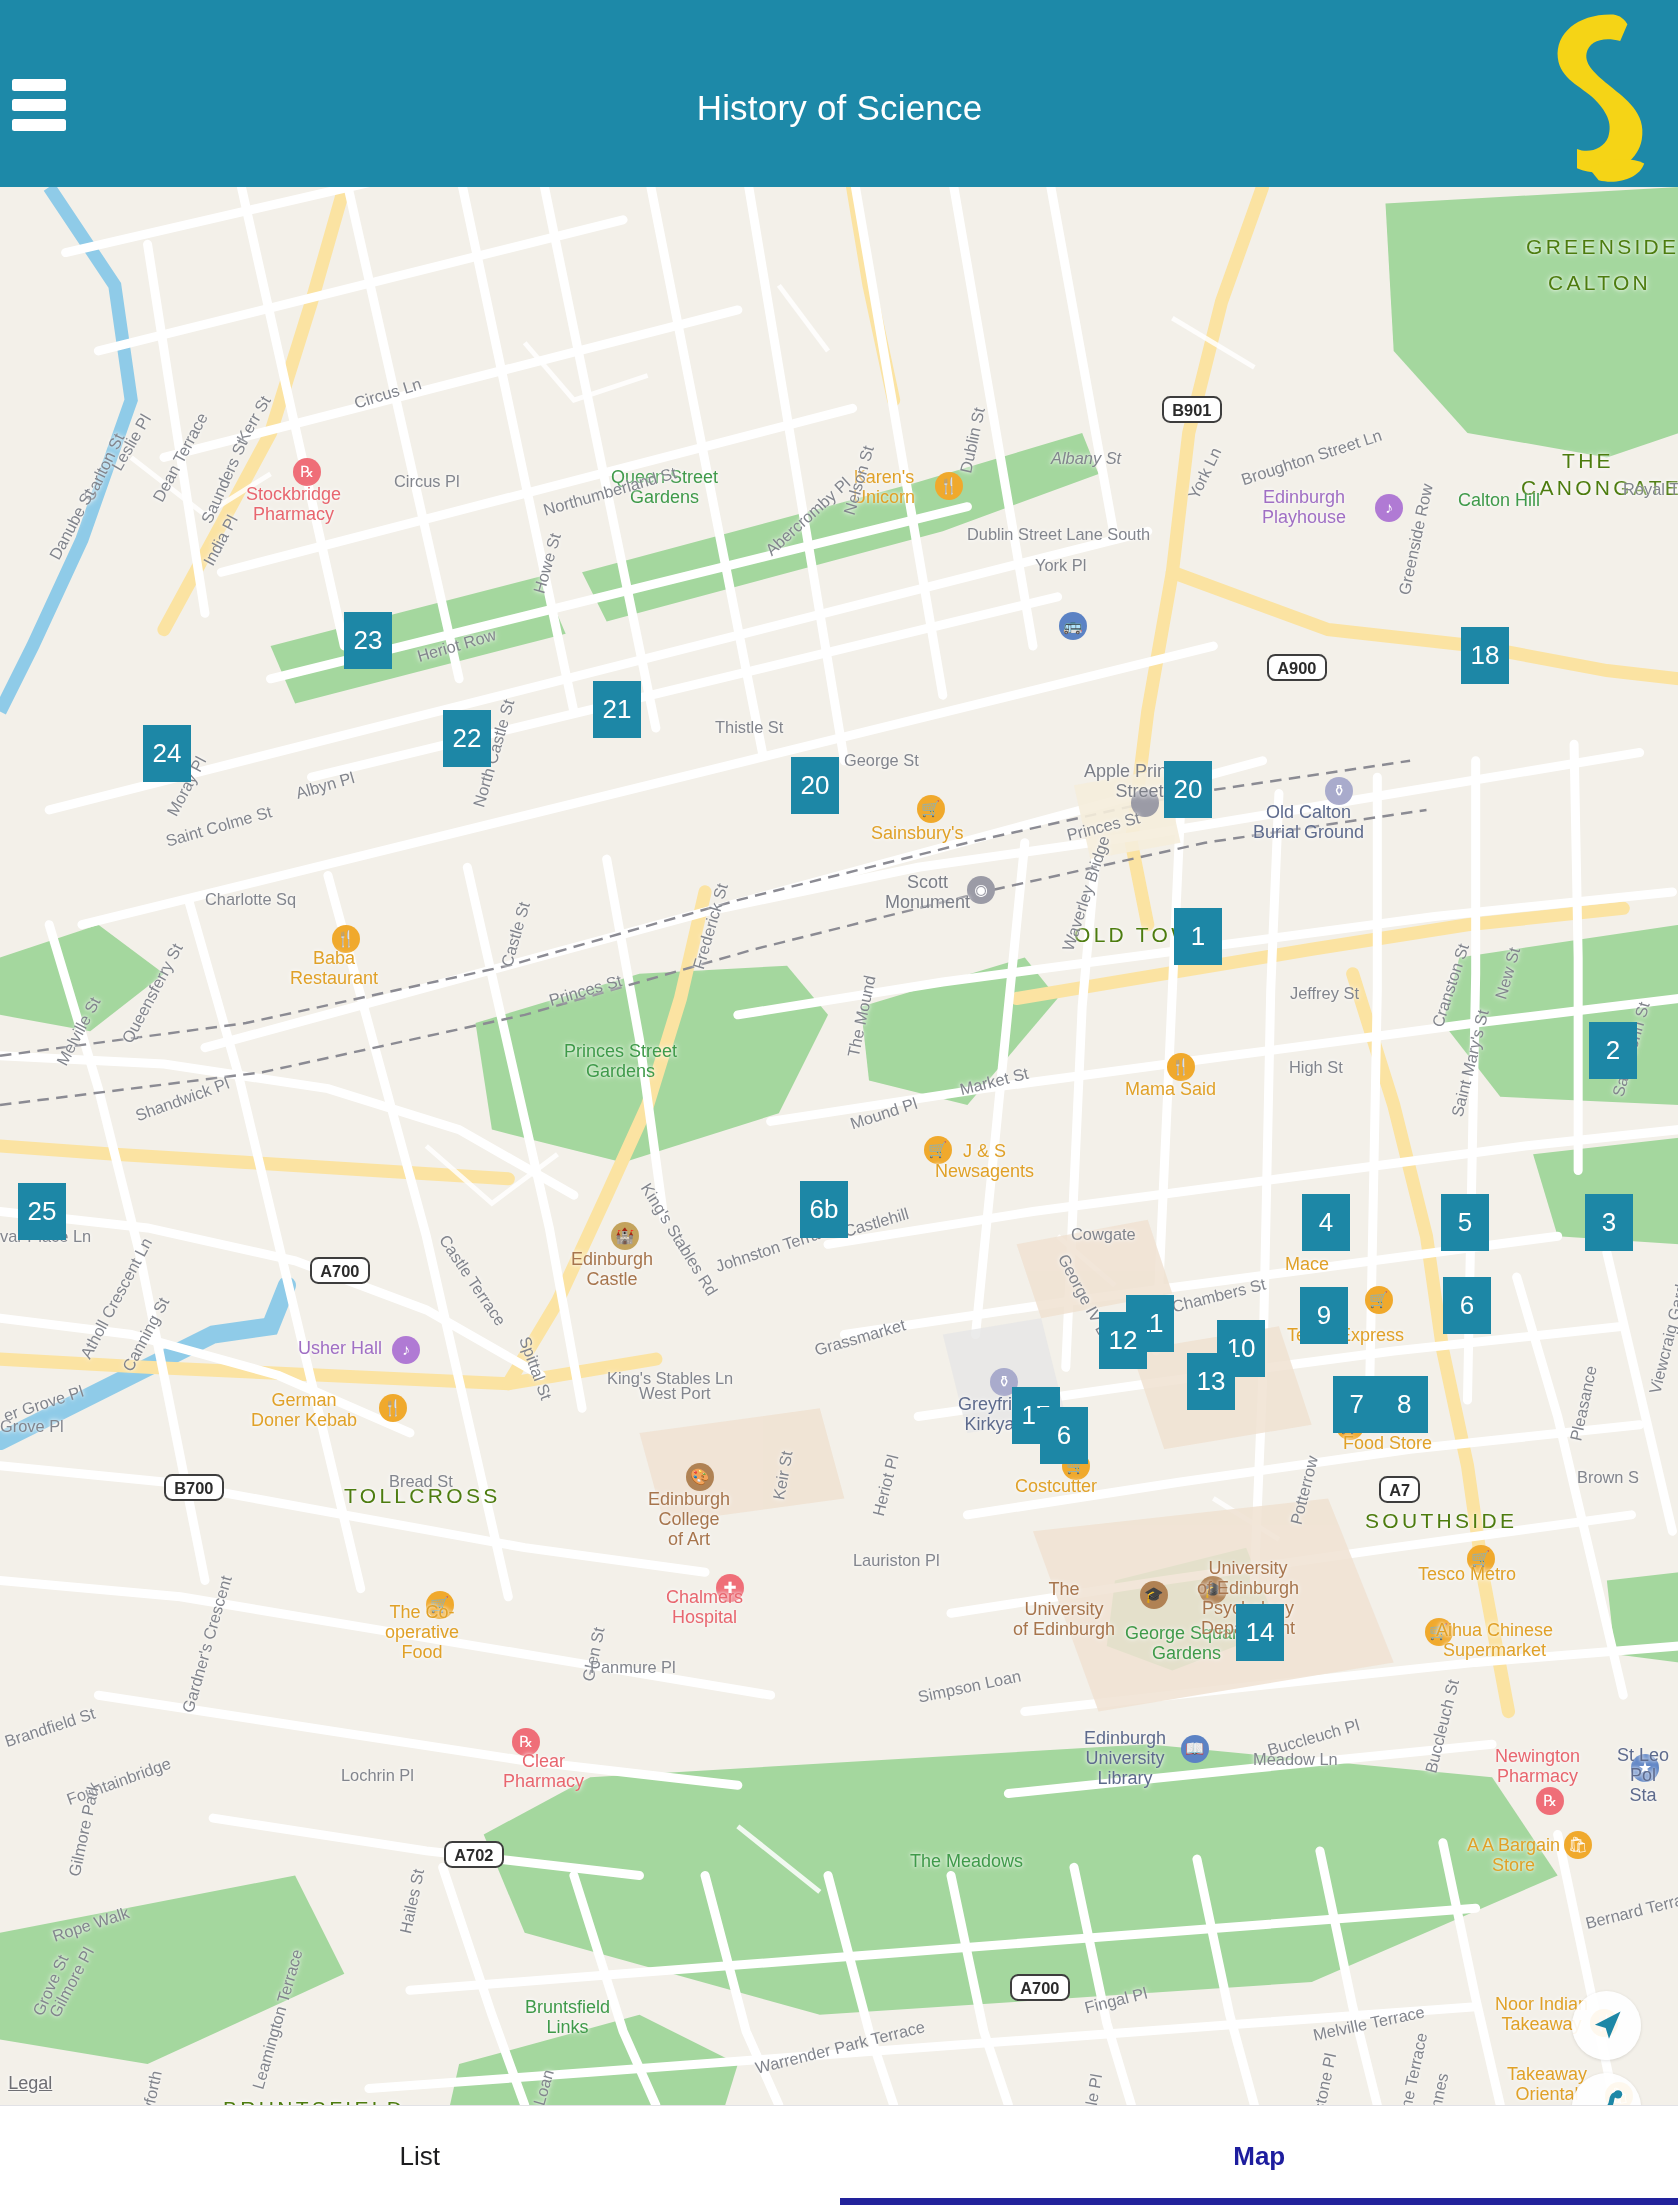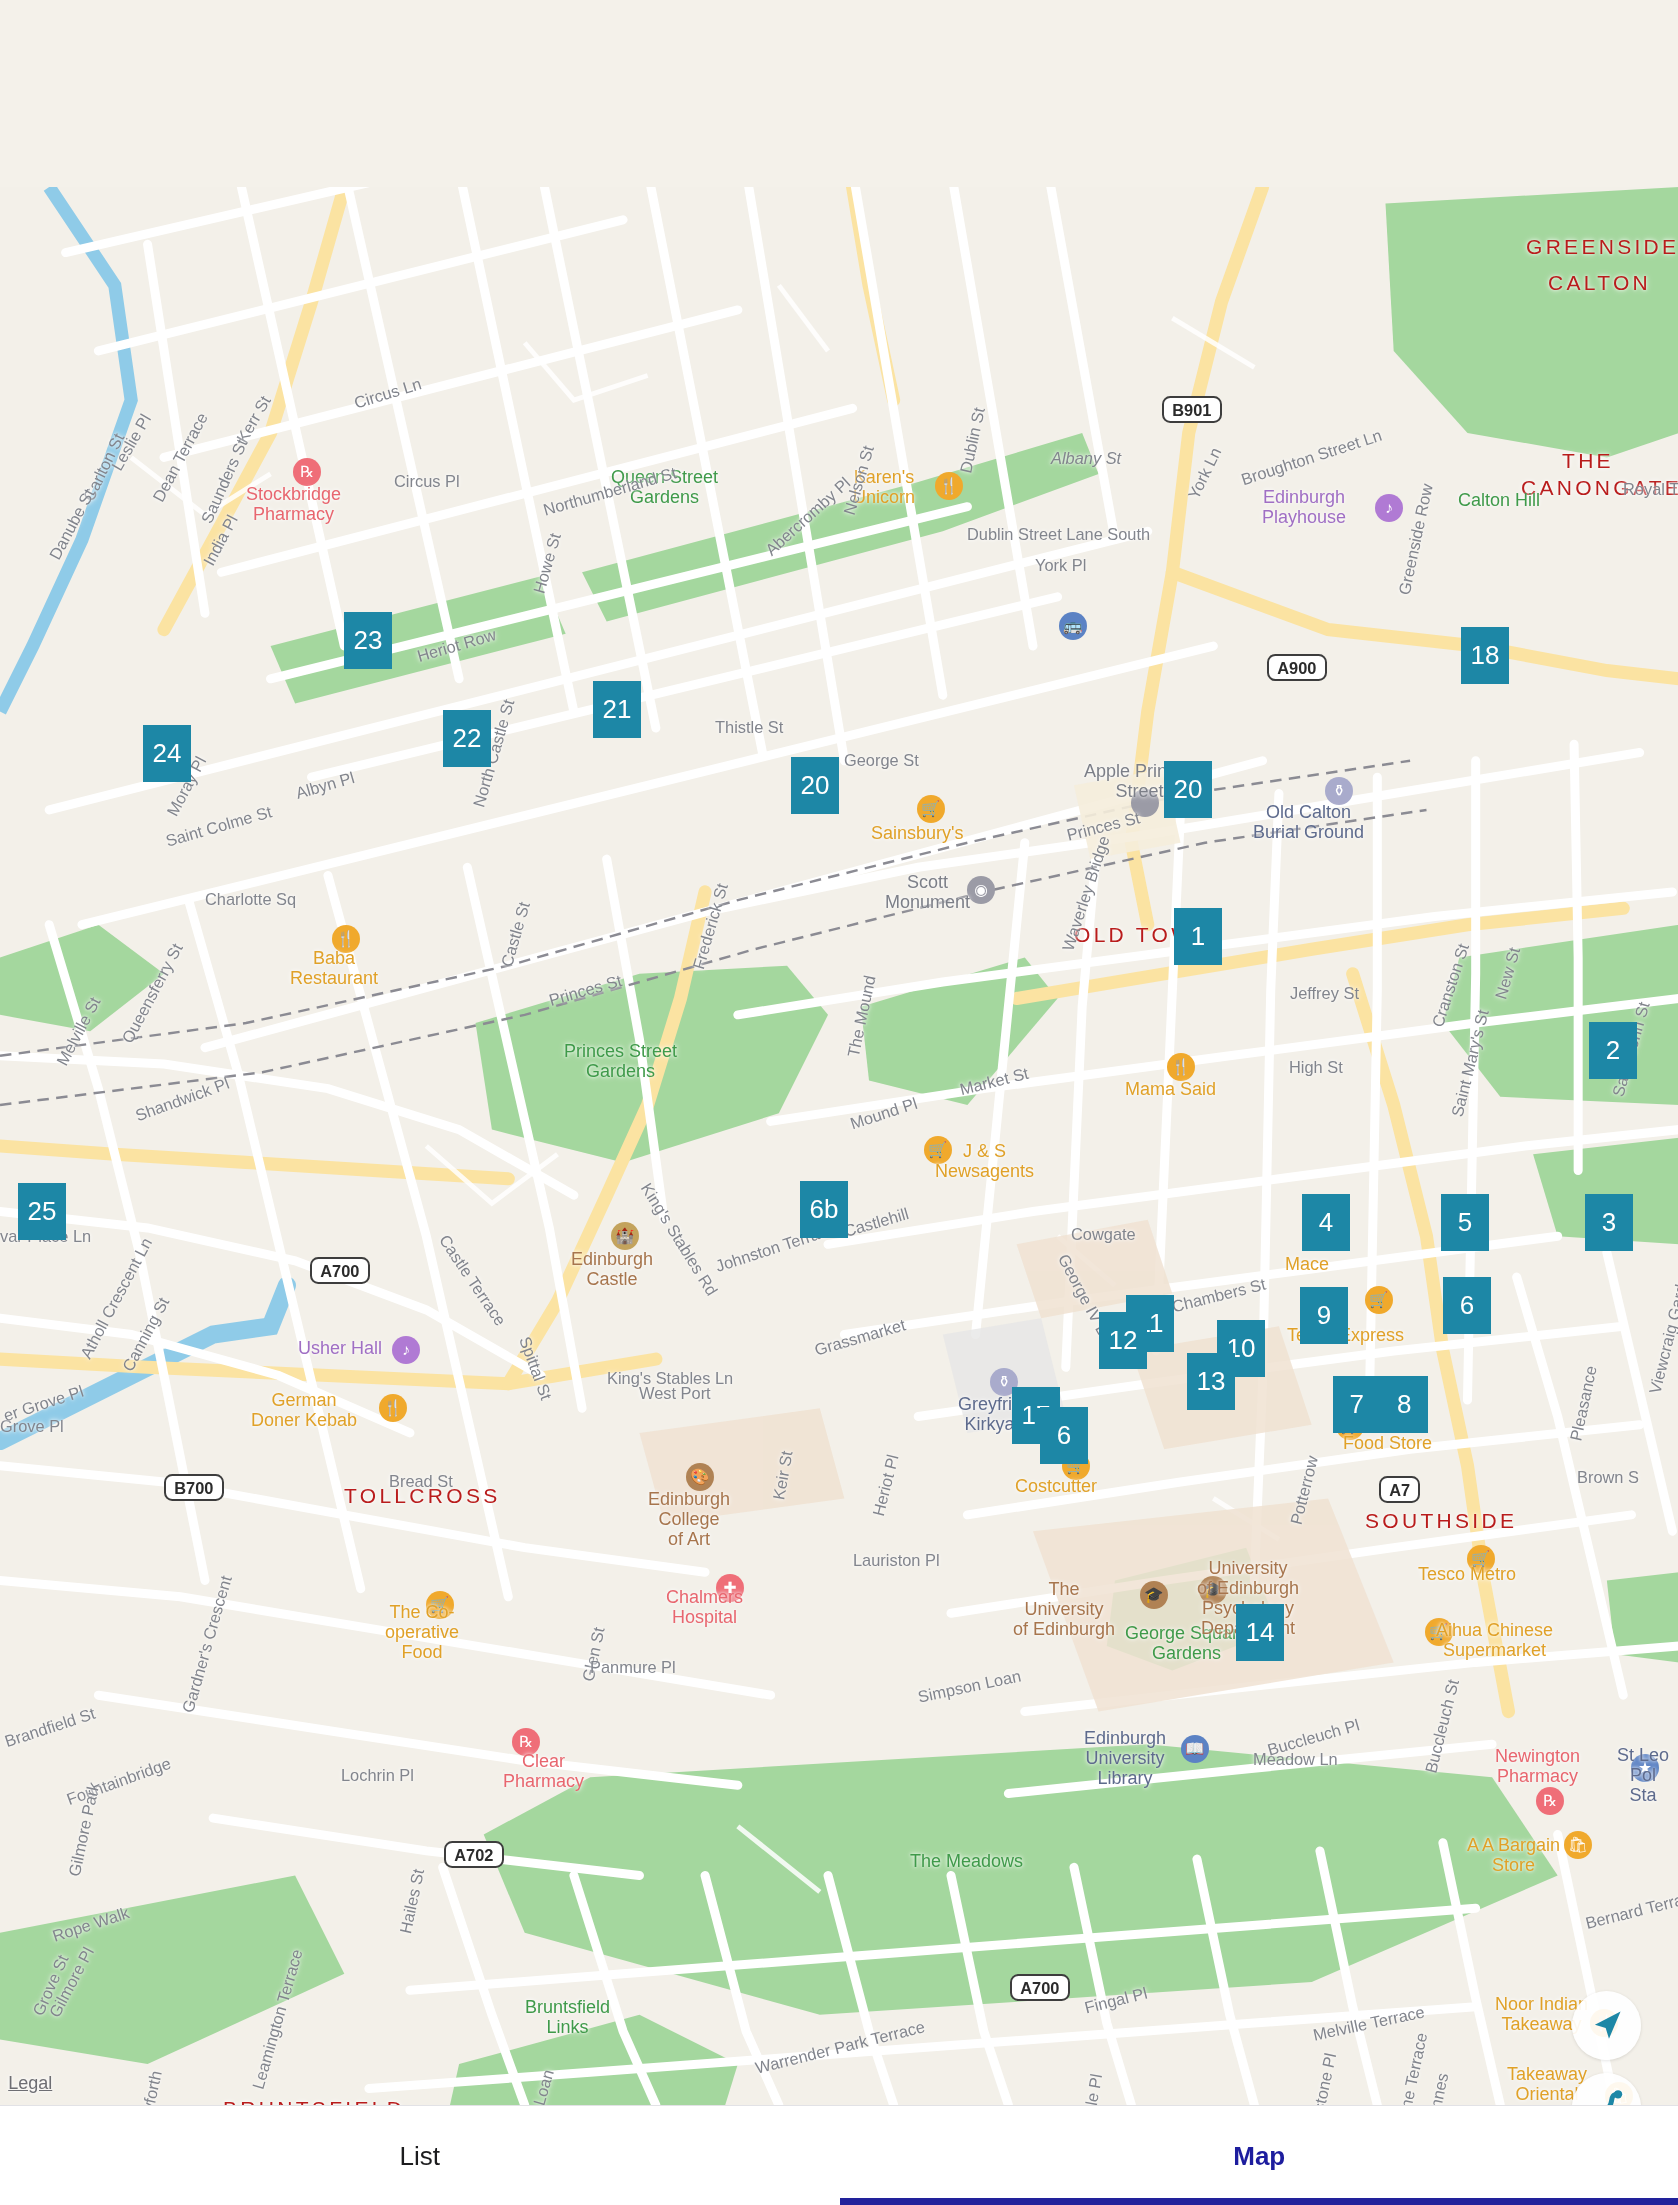--- a/index.html
+++ b/index.html
@@ -37,21 +37,21 @@
     overflow:hidden;background:#f3f0e9;
   }
   .map-canvas{position:absolute;left:0;top:0;width:1679px;height:1918px;}
 
   
   .lbl{position:absolute;white-space:pre;font-size:17px;color:#6d6f78;
        font-family:"Liberation Sans","DejaVu Sans",sans-serif;
        text-align:center;transform-origin:center center;line-height:1.12;
        text-shadow:0 0 3.3px rgba(255,255,255,.95),0 0 6.6px rgba(255,255,255,.8);}
   .lbl.road{color:#82858d;font-size:16.4px;}
-  .lbl.area{color:#b91c1c;font-size:21px;letter-spacing:3.3px;}
+  .lbl.area{color:#4d7c0f;font-size:21px;letter-spacing:3.3px;}
   .lbl.park{color:#3f9a4a;font-size:18px;}
   .lbl.poi-orange{color:#e0a128;font-size:18px;}
   .lbl.poi-red{color:#e8666f;font-size:18px;}
   .lbl.poi-blue{color:#5e6b8d;font-size:18px;}
   .lbl.poi-brown{color:#a7754d;font-size:18px;}
   .lbl.poi-purple{color:#a06fc4;font-size:18px;}
   .lbl.poi-grey{color:#7c7f88;font-size:18px;}
   .lbl.shield{
     color:#2b2b2b;font-size:16.4px;font-weight:700;background:#ffffff;
     border:2.5px solid #3d3d3d;border-radius:8.2px;padding:2.5px 8.2px;
@@ -105,20 +105,37 @@
   .tab.active{color:#1d1d9e;font-weight:700;}
   .tab-underline{
     position:absolute;left:0;bottom:0;width:100%;height:8.2px;background:#22229b;
   }
 </style>
 </head>
 <body>
 
 <div id="app">
 
+  <div class="header">
+    <div class="hamburger">
+      <span></span>
+        <span></span>
+        <span></span>
+    </div>
+    <div class="header-title">History of Science</div>
+    <div class="logo">
+      <svg viewBox="0 0 100 150" width="120" height="184" aria-hidden="true">
+        <path d="M58 8 C30 8 12 24 14 44 C16 62 34 68 44 78 C54 88 60 98 56 110
+                 C52 120 40 124 30 120 L30 136 C54 146 80 134 84 112
+                 C88 90 70 78 58 68 C46 58 36 50 38 40 C40 30 52 26 66 30
+                 L72 16 C68 10 64 8 58 8 Z" fill="#f5d416"></path>
+        <path d="M40 136 C54 128 74 126 86 132 C82 144 64 150 48 146 Z" fill="#f5d416"></path>
+      </svg>
+    </div>
+  </div>
 
   <div class="map">
     <svg class="map-canvas" viewBox="0 0 2048 2340" preserveAspectRatio="none">
       <rect x="0" y="0" width="2048" height="2340" fill="#f3f0e9"></rect>
 
       <g fill="#a4d79e">
         <polygon points="1690,20 2048,0 2048,300 1960,330 1790,300 1700,200"></polygon>
         <polygon points="710,470 1120,360 1320,300 1340,350 1150,420 740,530"></polygon>
         <polygon points="330,560 660,475 690,545 360,630"></polygon>
         <polygon points="580,1020 780,960 960,950 1010,1010 950,1130 760,1190 600,1150"></polygon>

